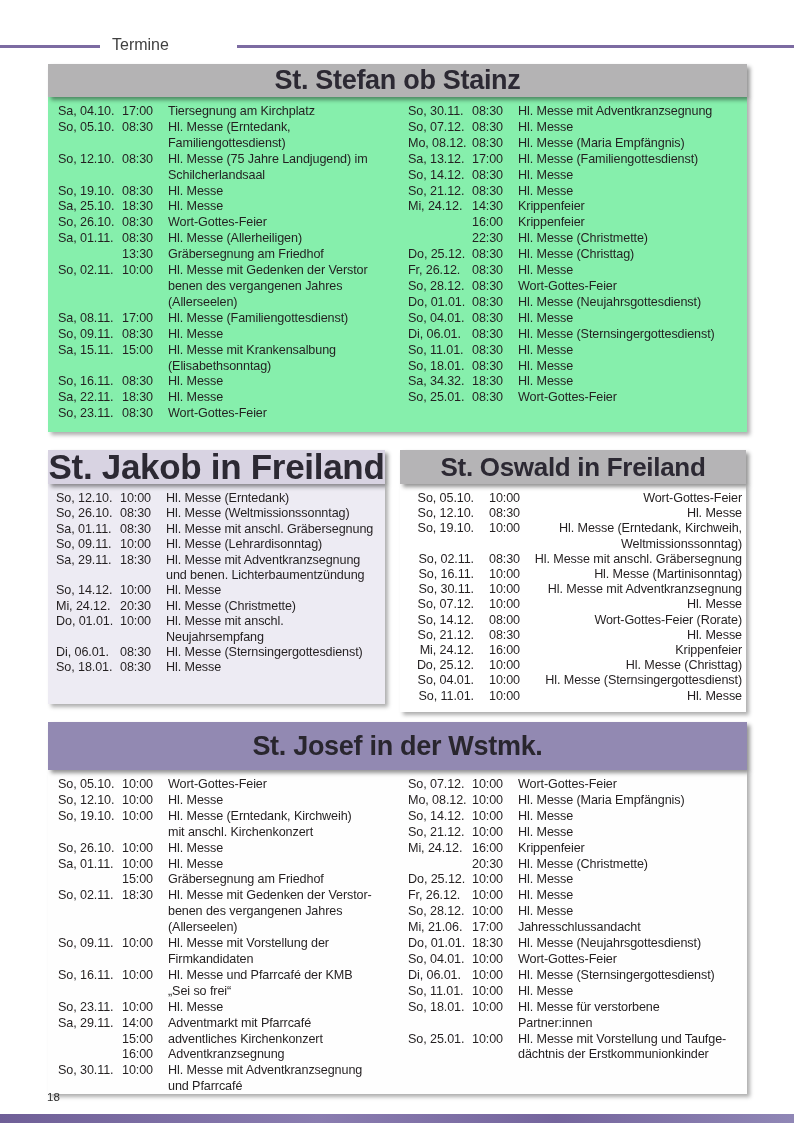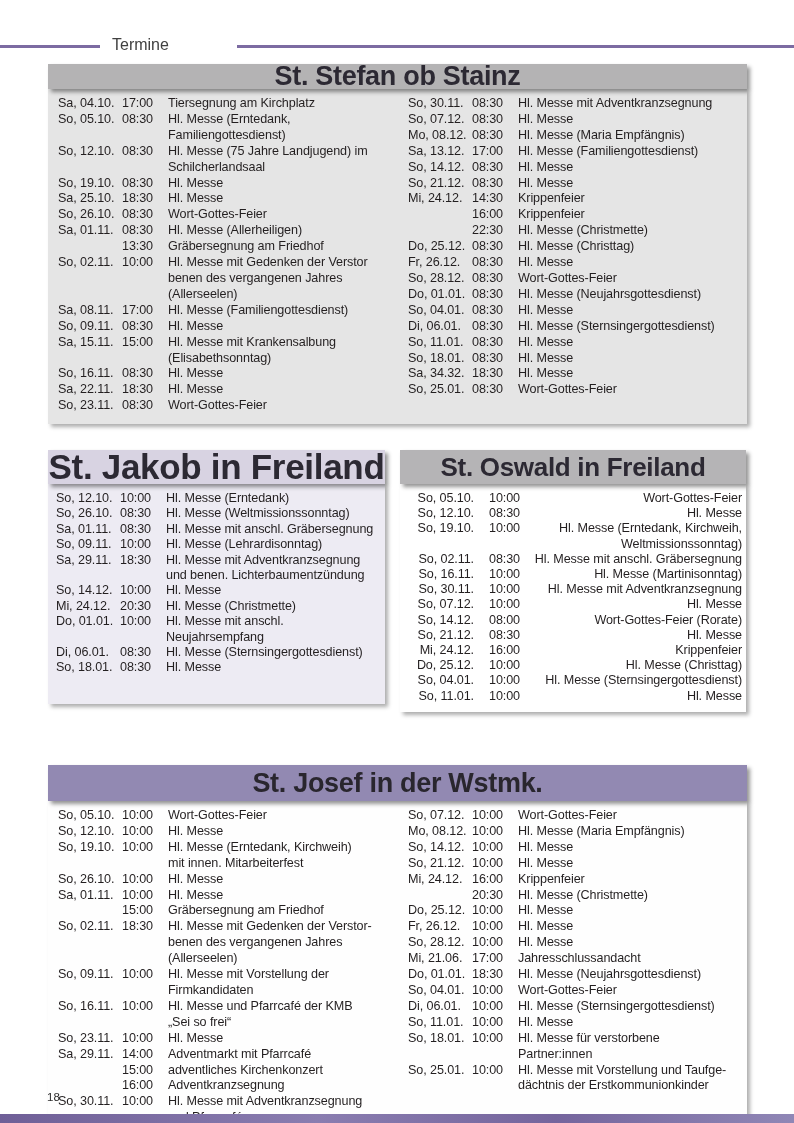--- a/index.html
+++ b/index.html
@@ -15,33 +15,33 @@
 
   .section { position:absolute; }
   .sec-header {
     position:relative; z-index:2; display:flex; align-items:center; justify-content:center;
     font-weight:bold; letter-spacing:-0.3px; color:#2c2933;
     box-shadow:3px 3px 4px rgba(0,0,0,0.42);
   }
   .sec-body { position:relative; box-shadow:3px 3px 4px rgba(0,0,0,0.32); }
 
   #sec-stefan { left:48px; top:64px; width:699px; }
-  #sec-stefan .sec-header { height:25px; font-size:27px; background:#b4b3b4; }
-  #sec-stefan .sec-body   { height:335px; background:#e5e5e5; --lh:15.9px; }
+  #sec-stefan .sec-header { height:33px; font-size:27px; background:#b4b3b4; }
+  #sec-stefan .sec-body   { height:335px; background:#86efac; --lh:15.9px; }
 
   #sec-jakob { left:48px; top:450px; width:337px; }
   #sec-jakob .sec-header { height:34px; font-size:35px; background:#d8d3e2; }
   #sec-jakob .sec-body   { height:220px; background:#edebf3; --lh:15.4px; }
 
   #sec-oswald { left:400px; top:450px; width:346px;text-align:right; }
   #sec-oswald .sec-header { height:34px; font-size:26px; background:#b5b4b6; }
   #sec-oswald .sec-body   { height:228px; background:#ffffff; --lh:15.2px; }
 
   #sec-josef { left:48px; top:722px; width:699px; }
-  #sec-josef .sec-header { height:36px; font-size:27px; background:#9289b2; color:#29262e;margin-top:43px; }
+  #sec-josef .sec-header { height:48px; font-size:27px; background:#9289b2; color:#29262e; }
   #sec-josef .sec-body   { height:324px; background:#fefefe; --lh:15.9px; }
 
   .col { position:absolute; top:7px; }
   .col-a { left:10px;  width:336px; }
   .col-b { left:360px; width:334px; }
   #sec-jakob  .col-single { left:8px;  width:324px; }
   #sec-oswald .col-single { left:10px; width:332px; }
 
   .row { display:flex; font-size:12.6px; line-height:var(--lh); letter-spacing:-0.1px; }
   .c-date { flex:none; width:64px; }
@@ -429,21 +429,21 @@
             <span class="c-text">Hl. Messe</span>
           </div>
           <div class="row">
             <span class="c-date">So, 19.10.</span>
             <span class="c-time">10:00</span>
             <span class="c-text">Hl. Messe (Erntedank, Kirchweih)</span>
           </div>
           <div class="row">
             <span class="c-date"></span>
             <span class="c-time"></span>
-            <span class="c-text">mit innen. Mitarbeiterfest</span>
+            <span class="c-text">mit anschl. Kirchenkonzert</span>
           </div>
           <div class="row">
             <span class="c-date">So, 26.10.</span>
             <span class="c-time">10:00</span>
             <span class="c-text">Hl. Messe</span>
           </div>
           <div class="row">
             <span class="c-date">Sa, 01.11.</span>
             <span class="c-time">10:00</span>
             <span class="c-text">Hl. Messe</span>

